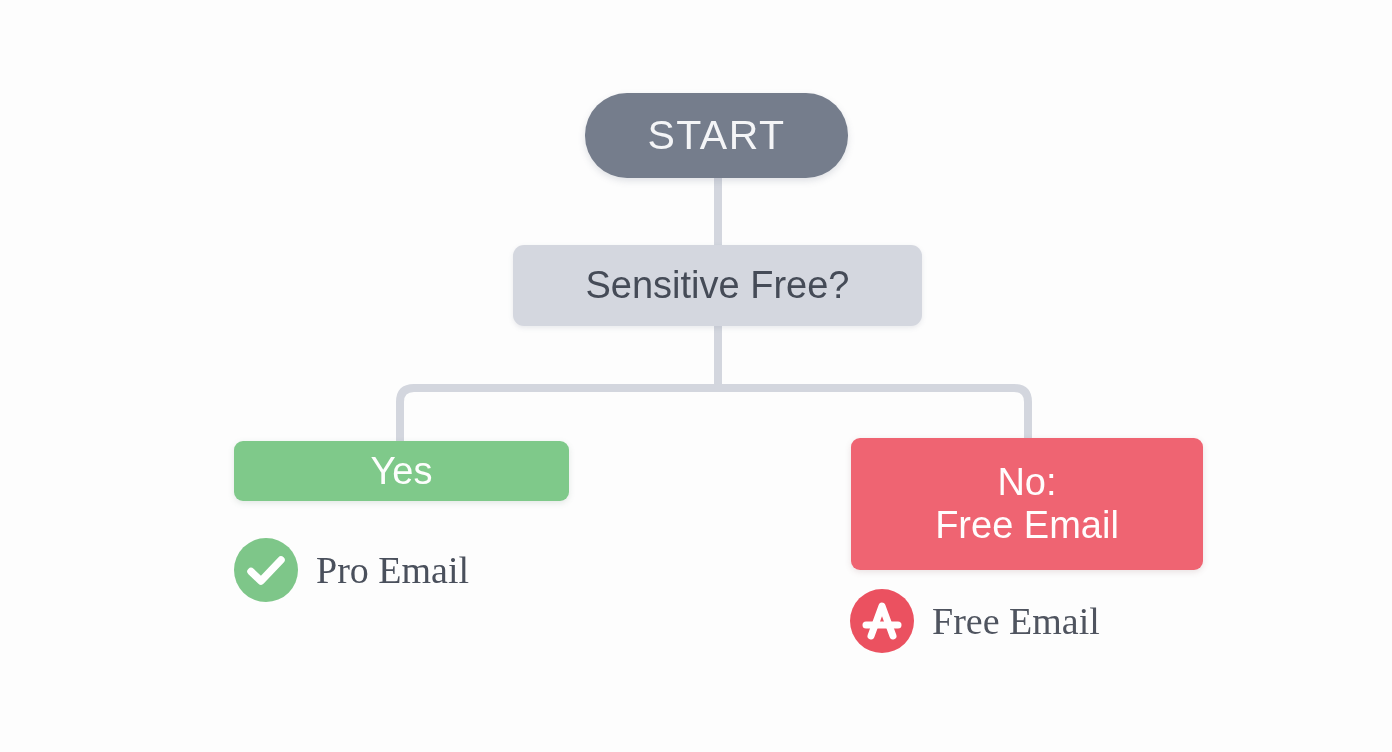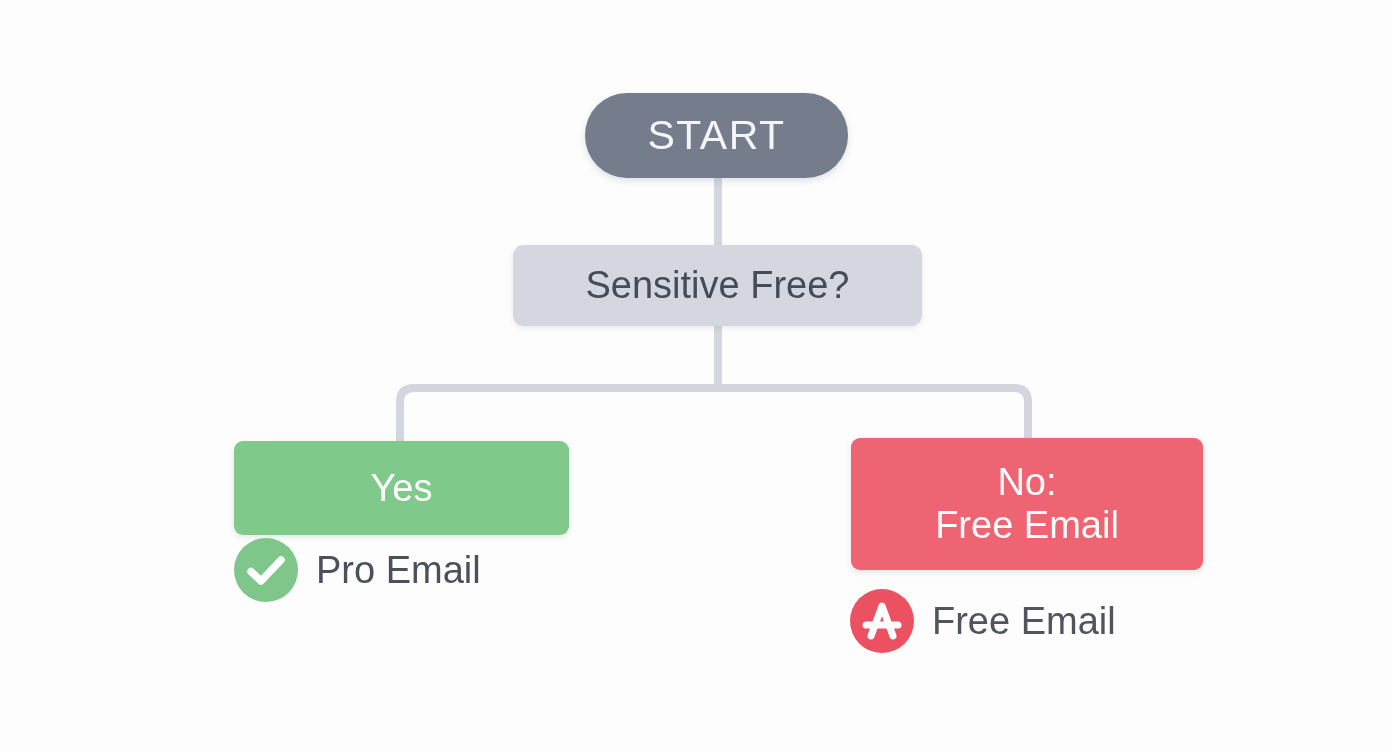--- a/index.html
+++ b/index.html
@@ -64,21 +64,21 @@
     color: #454b57;
     font-size: 38px;
     font-weight: 400;
     box-shadow: 0 2px 5px rgba(90,100,120,0.13);
   }
 
   .node-yes {
     left: 234px;
     top: 441px;
     width: 335px;
-    height: 94px;
+    height: 60px;
     border-radius: 9px;
     background: #7fc98a;
     color: #fdfefd;
     font-size: 38px;
     font-weight: 500;
     box-shadow: 0 2px 6px rgba(90,120,100,0.16);
   }
 
   .node-no {
     left: 851px;
@@ -93,20 +93,21 @@
     flex-direction: column;
     box-shadow: 0 2px 6px rgba(130,80,90,0.16);
   }
   .node-no .line { display: block; }
 
   
   .legend-row {
     position: absolute;
     display: flex;
     align-items: center;
+    font-family: Liberation Serif, serif;
   }
   .legend-pro  { left: 234px; top: 538px; }
   .legend-free { left: 850px; top: 589px; }
 
   .legend-badge {
     width: 64px;
     height: 64px;
     border-radius: 50%;
     flex: 0 0 auto;
     display: block;

